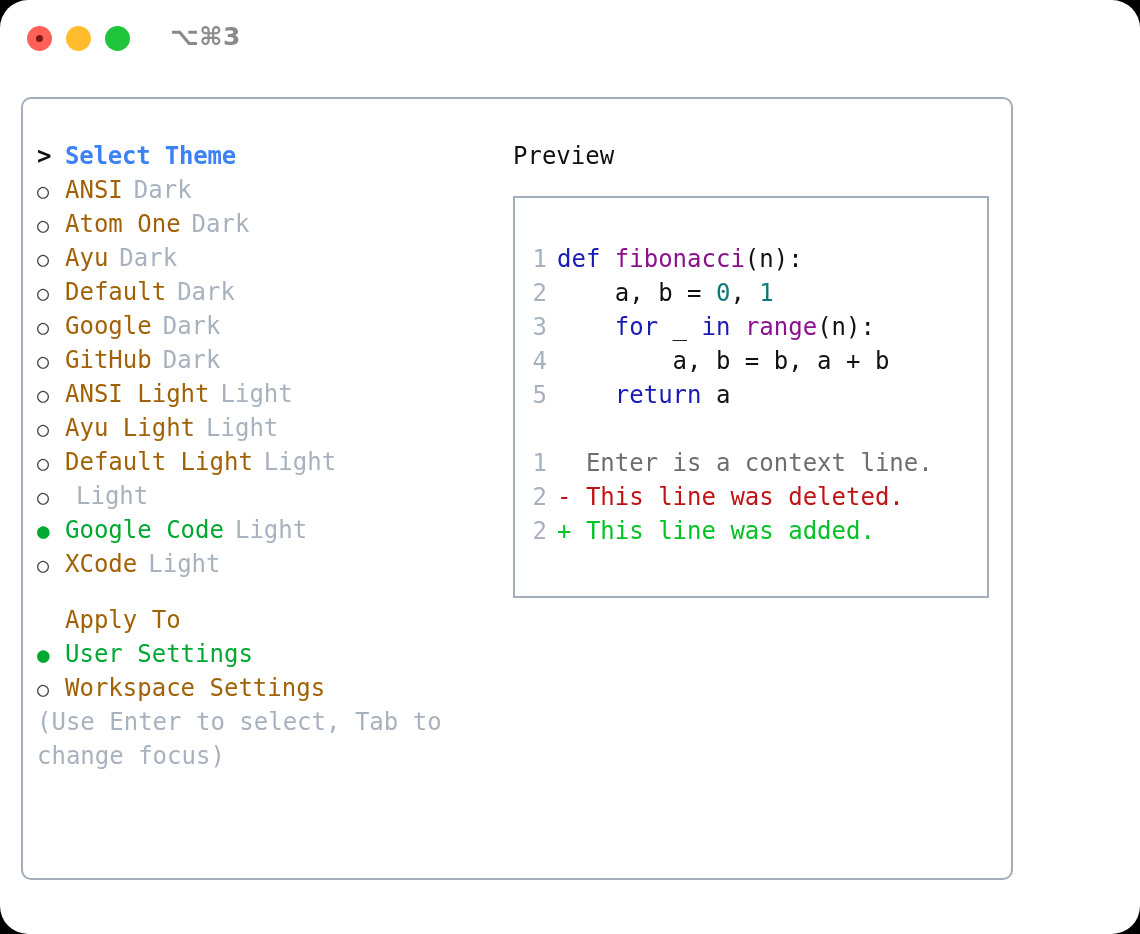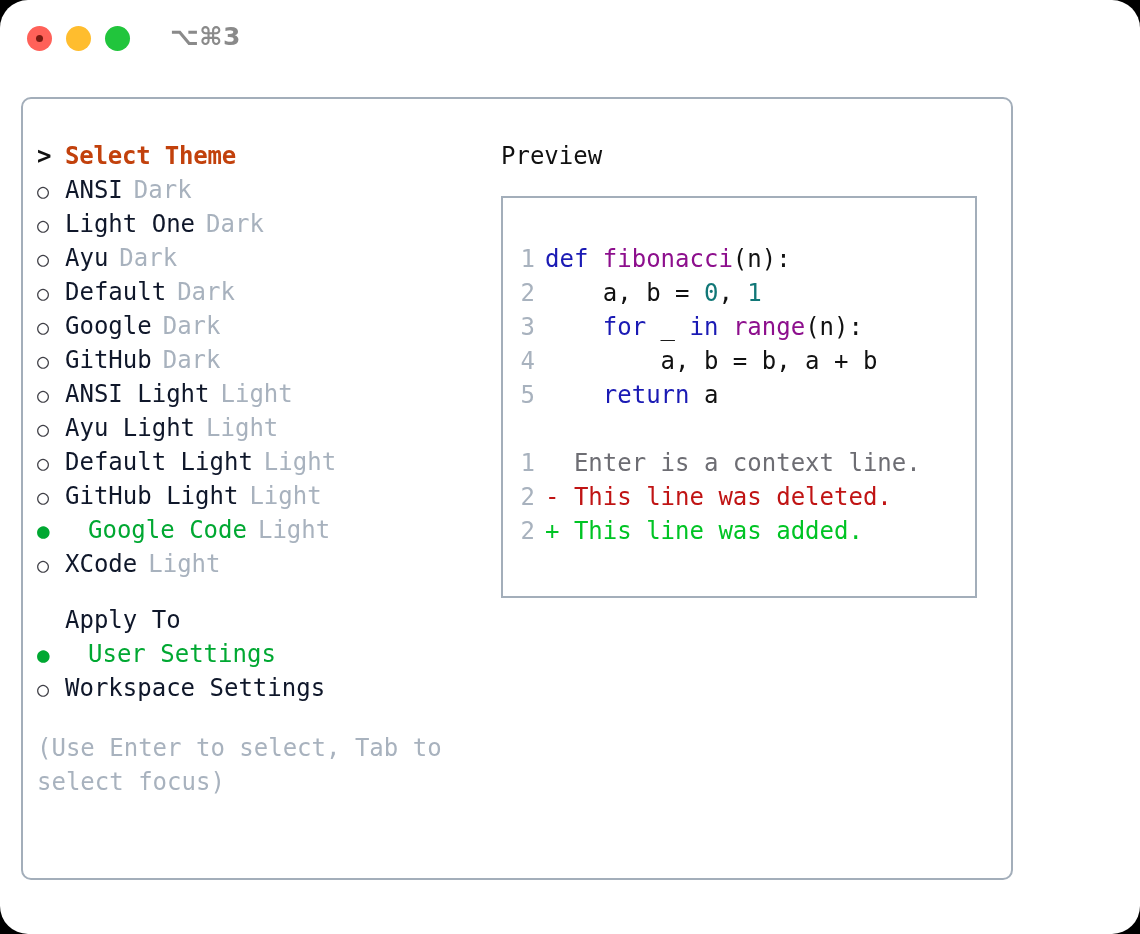--- a/index.html
+++ b/index.html
@@ -115,51 +115,49 @@
     font-weight: 700;
     color: #111111;
   }
   .marker.selected {
     color: #00a832;
     font-size: 21px;
   }
   .marker.blank { color: transparent; }
 
   .label {
-    color: #0f172a;
+    color: #a16207;
   }
   .label.bold {
     font-weight: 700;
-    color: #c2410c;
+    color: #3b82f6;
     letter-spacing: -0.2px;
   }
   .label.selected {
     color: #00a832;
-    margin-left: 23px;
   }
 
   .suffix {
     color: #a8b2be;
     margin-left: 11px;
   }
 
   .section-gap { height: 22px; }
 
   .hint {
-    margin-top: 26px;
     font-size: 24px;
     line-height: 34px;
     color: #a8b2be;
     width: 420px;
   }
 
   
   .right-col {
     position: absolute;
-    left: 478px;
+    left: 490px;
     top: 40px;
     width: 500px;
   }
 
   .preview-title {
     font-size: 24px;
     line-height: 34px;
     color: #111111;
     margin-bottom: 23px;
   }
@@ -224,21 +222,21 @@
       </div>
 
       <div class="theme-list" id="theme-list">
           <div class="row">
             <span class="marker">○</span>
             <span class="label">ANSI</span>
             <span class="suffix">Dark</span>
           </div>
           <div class="row">
             <span class="marker">○</span>
-            <span class="label">Light One</span>
+            <span class="label">Atom One</span>
             <span class="suffix">Dark</span>
           </div>
           <div class="row">
             <span class="marker">○</span>
             <span class="label">Ayu</span>
             <span class="suffix">Dark</span>
           </div>
           <div class="row">
             <span class="marker">○</span>
             <span class="label">Default</span>
@@ -264,21 +262,20 @@
             <span class="label">Ayu Light</span>
             <span class="suffix">Light</span>
           </div>
           <div class="row">
             <span class="marker">○</span>
             <span class="label">Default Light</span>
             <span class="suffix">Light</span>
           </div>
           <div class="row">
             <span class="marker">○</span>
-            <span class="label">GitHub Light</span>
             <span class="suffix">Light</span>
           </div>
           <div class="row">
             <span class="marker selected">●</span>
             <span class="label selected">Google Code</span>
             <span class="suffix">Light</span>
           </div>
           <div class="row">
             <span class="marker">○</span>
             <span class="label">XCode</span>
@@ -299,21 +296,21 @@
             <span class="label selected">User Settings</span>
           </div>
           <div class="row">
             <span class="marker">○</span>
             <span class="label">Workspace Settings</span>
           </div>
         </div>
 
       <div class="hint">
         <div>(Use Enter to select, Tab to</div>
-        <div>select focus)</div>
+        <div>change focus)</div>
       </div>
 
     </div>
 
     <div class="right-col">
       <div class="preview-title">Preview</div>
       <div class="preview-box">
         <div id="code-block">
             <div class="code-line"><span class="lineno">1</span><span class="code-text"><span class="tok-kw">def</span><span class="tok-plain"> </span><span class="tok-fn">fibonacci</span><span class="tok-plain">(n):</span></span></div>
             <div class="code-line"><span class="lineno">2</span><span class="code-text"><span class="tok-plain">    a, b = </span><span class="tok-num">0</span><span class="tok-plain">, </span><span class="tok-num">1</span></span></div>

